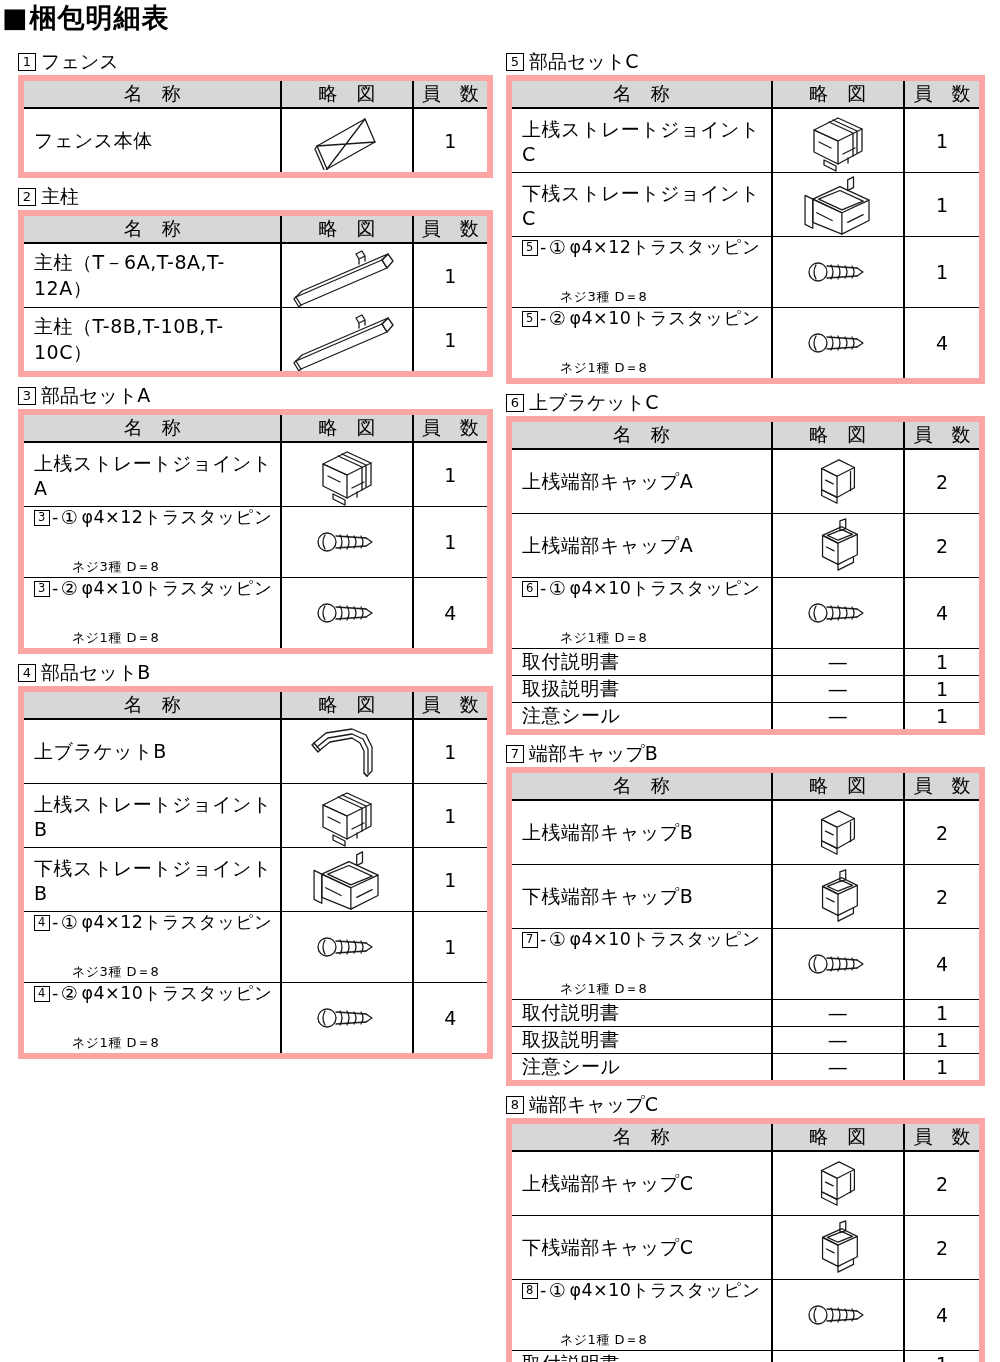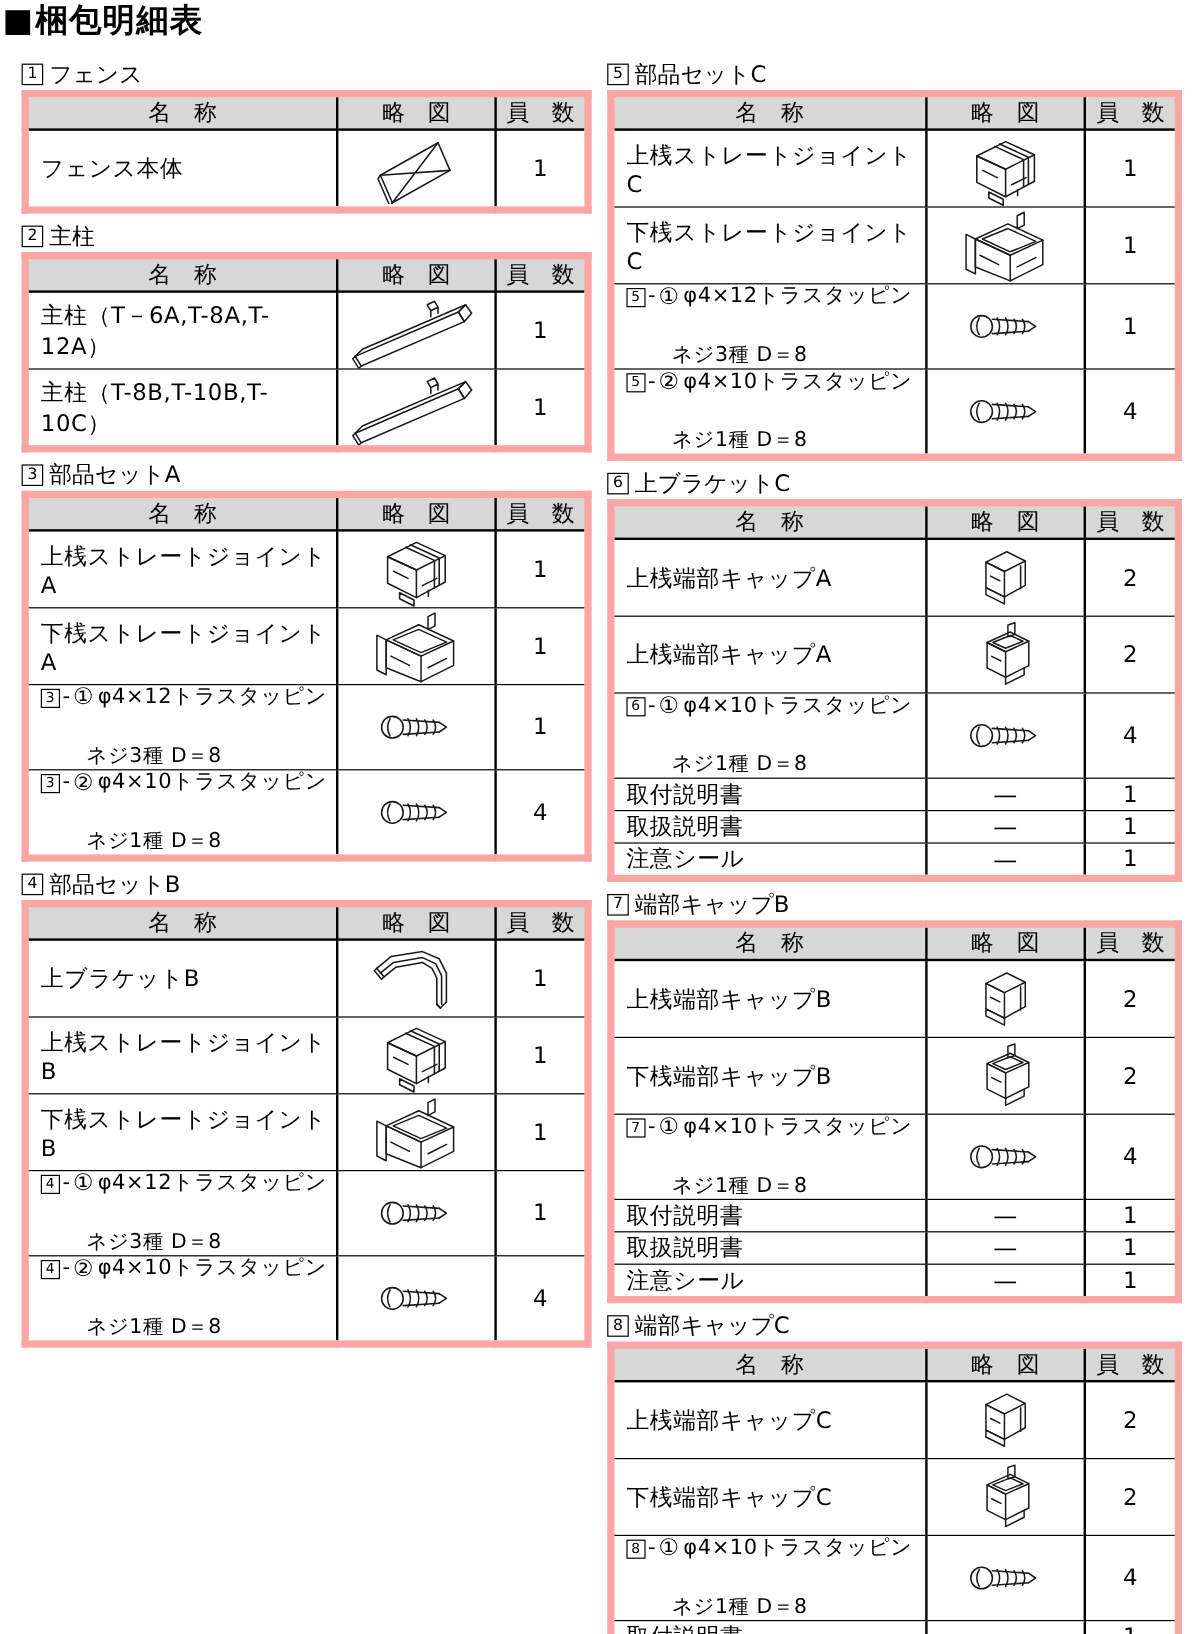--- a/index.html
+++ b/index.html
@@ -20,21 +20,21 @@
   .parts tr.row-item td{height:63px;}
   .parts tr.row-screw td{height:47px;}
   .parts tr.row-doc td{height:25px;margin-top:12px;}
   td.c-name{padding:0 4px 0 10px;font-size:19px;letter-spacing:0.5px;}
   tr.row-doc td.c-name{font-size:19px;}
   td.c-sketch{text-align:center;}
   td.c-qty{text-align:center;font-size:19px;}
   .screw-l1{display:flex;align-items:center;gap:3px;font-size:17.5px;line-height:21px;white-space:nowrap;padding-left:0;}
   .screw-sep{margin:0 -1px;}
   .circle-num{font-size:19px;line-height:1;}
-  .screw-l2{font-size:17px;line-height:21px;padding-left:38px;margin-top:28px;}
+  .screw-l2{font-size:13px;line-height:21px;padding-left:38px;margin-top:28px;}
   .sketch-dash{font-size:20px;line-height:1;}
   svg.sk{vertical-align:middle;display:inline-block;}
 </style>
 </head>
 <body>
 
 <div class="page">
   <div class="title">
     <span class="title-square">■</span>
     <span>梱包明細表</span>
@@ -147,238 +147,223 @@
    <path d="M12 20 L36 8 L60 19 L36 31 Z"></path>
                       <path d="M12 20 L12 42 L36 54 L36 31 Z"></path>
    <path d="M60 19 L60 41 L36 54"></path>
                       <path d="M27 12 L51 23 L51 46 M31 10 L55 21 L55 43"></path>
    <path d="M17 32 L29 38 M41 44 L53 38"></path>
                       <path d="M22 50 L34 56 L34 61 L22 55 Z M46 48 L46 53"></path>
                     </g>
                   </svg></span></td>
               <td class="c-qty"><span>1</span></td>
             </tr>
-            <tr class="row-item">
-              <td class="c-name"><span>下桟ストレートジョイントA</span></td>
+            <tr class="row-screw">
+              <td class="c-name">
+                <div class="screw-l1">
+                  <span class="numbox numbox-sm">3</span>
+                  <span class="screw-sep">-</span>
+                  <span class="circle-num">①</span>
+                  <span>φ4×12トラスタッピン</span>
+                </div>
+                <div class="screw-l2">ネジ3種 D＝8</div>
+              </td>
+              <td class="c-sketch"><span><svg class="sk" width="62" height="26" viewBox="0 0 62 26">
+                    <g fill="none" stroke="#1a1a1a" stroke-width="1.3" stroke-linejoin="round" stroke-linecap="round">
+   <circle cx="11" cy="13" r="9"></circle>
+                      <path d="M9 6 Q5 13 9 20"></path>
+   <path d="M20 7 L50 9 M20 19 L50 17"></path>
+   <path d="M24 6 Q28 13 24 20 M31 6 Q35 13 31 20 M38 7 Q42 13 38 19 M45 7 Q49 13 45 19"></path>
+   <path d="M50 9 L56 13 L50 17"></path>
+                    </g>
+                  </svg></span></td>
+              <td class="c-qty"><span>1</span></td>
+            </tr>
+            <tr class="row-screw">
+              <td class="c-name">
+                <div class="screw-l1">
+                  <span class="numbox numbox-sm">3</span>
+                  <span class="screw-sep">-</span>
+                  <span class="circle-num">②</span>
+                  <span>φ4×10トラスタッピン</span>
+                </div>
+                <div class="screw-l2">ネジ1種 D＝8</div>
+              </td>
+              <td class="c-sketch"><span><svg class="sk" width="62" height="26" viewBox="0 0 62 26">
+                    <g fill="none" stroke="#1a1a1a" stroke-width="1.3" stroke-linejoin="round" stroke-linecap="round">
+   <circle cx="11" cy="13" r="9"></circle>
+                      <path d="M9 6 Q5 13 9 20"></path>
+   <path d="M20 7 L50 9 M20 19 L50 17"></path>
+   <path d="M24 6 Q28 13 24 20 M31 6 Q35 13 31 20 M38 7 Q42 13 38 19 M45 7 Q49 13 45 19"></path>
+   <path d="M50 9 L56 13 L50 17"></path>
+                    </g>
+                  </svg></span></td>
+              <td class="c-qty"><span>4</span></td>
+            </tr>
+          </tbody>
+        </table>
+      </div>
+      <div class="section">
+        <div class="section-head">
+          <span class="numbox">4</span>
+          <span>部品セットB</span>
+        </div>
+        <table class="parts">
+          <colgroup>
+            <col style="width: 55.5%;">
+            <col style="width: 28%;">
+            <col style="width: 16.5%;">
+          </colgroup>
+          <thead>
+            <tr>
+              <th>名　称</th>
+              <th>略　図</th>
+              <th>員　数</th>
+            </tr>
+          </thead>
+          <tbody>
+            <tr class="row-item">
+              <td class="c-name"><span>上ブラケットB</span></td>
+              <td class="c-sketch"><span><svg class="sk" width="78" height="58" viewBox="0 0 78 58">
+                    <g fill="none" stroke="#1a1a1a" stroke-width="1.3" stroke-linejoin="round" stroke-linecap="round">
+   <path d="M6 20 L18 10 L44 6 L58 12 L64 24 L64 48 L59 53"></path>
+   <path d="M9 24 L20 15 L44 11 L55 16 L60 26 L60 50"></path>
+   <path d="M12 27 L22 19 L44 15 L52 20 L56 28 L56 50 L59 53"></path>
+   <path d="M6 20 L12 27 M56 50 L59 53 M6 20 L4 22 L10 29 L12 27"></path>
+                    </g>
+                  </svg></span></td>
+              <td class="c-qty"><span>1</span></td>
+            </tr>
+            <tr class="row-item">
+              <td class="c-name"><span>上桟ストレートジョイントB</span></td>
+              <td class="c-sketch"><span><svg class="sk" width="72" height="62" viewBox="0 0 72 62">
+                    <g fill="none" stroke="#1a1a1a" stroke-width="1.3" stroke-linejoin="round" stroke-linecap="round">
+   <path d="M12 20 L36 8 L60 19 L36 31 Z"></path>
+                      <path d="M12 20 L12 42 L36 54 L36 31 Z"></path>
+   <path d="M60 19 L60 41 L36 54"></path>
+                      <path d="M27 12 L51 23 L51 46 M31 10 L55 21 L55 43"></path>
+   <path d="M17 32 L29 38 M41 44 L53 38"></path>
+                      <path d="M22 50 L34 56 L34 61 L22 55 Z M46 48 L46 53"></path>
+                    </g>
+                  </svg></span></td>
+              <td class="c-qty"><span>1</span></td>
+            </tr>
+            <tr class="row-item">
+              <td class="c-name"><span>下桟ストレートジョイントB</span></td>
               <td class="c-sketch"><span><svg class="sk" width="84" height="62" viewBox="0 0 84 64">
                     <g fill="none" stroke="#1a1a1a" stroke-width="1.3" stroke-linejoin="round" stroke-linecap="round">
    <path d="M8 22 L16 26 L16 56 L8 52 Z"></path>
                       <path d="M16 26 L44 13 L74 27 L46 40 Z"></path>
    <path d="M22 26 L44 17 L68 28 L46 37 Z"></path>
                       <path d="M16 26 L16 50 L46 62 L46 40 Z"></path>
    <path d="M74 27 L74 48 L46 62"></path>
                       <path d="M52 6 L58 3 L58 14 L52 17 Z"></path>
    <path d="M20 40 L36 48 M52 50 L68 42"></path>
                     </g>
                   </svg></span></td>
               <td class="c-qty"><span>1</span></td>
             </tr>
             <tr class="row-screw">
               <td class="c-name">
                 <div class="screw-l1">
-                  <span class="numbox numbox-sm">3</span>
+                  <span class="numbox numbox-sm">4</span>
                   <span class="screw-sep">-</span>
                   <span class="circle-num">①</span>
                   <span>φ4×12トラスタッピン</span>
                 </div>
                 <div class="screw-l2">ネジ3種 D＝8</div>
               </td>
               <td class="c-sketch"><span><svg class="sk" width="62" height="26" viewBox="0 0 62 26">
                     <g fill="none" stroke="#1a1a1a" stroke-width="1.3" stroke-linejoin="round" stroke-linecap="round">
    <circle cx="11" cy="13" r="9"></circle>
                       <path d="M9 6 Q5 13 9 20"></path>
    <path d="M20 7 L50 9 M20 19 L50 17"></path>
    <path d="M24 6 Q28 13 24 20 M31 6 Q35 13 31 20 M38 7 Q42 13 38 19 M45 7 Q49 13 45 19"></path>
    <path d="M50 9 L56 13 L50 17"></path>
                     </g>
                   </svg></span></td>
               <td class="c-qty"><span>1</span></td>
             </tr>
             <tr class="row-screw">
               <td class="c-name">
                 <div class="screw-l1">
-                  <span class="numbox numbox-sm">3</span>
+                  <span class="numbox numbox-sm">4</span>
                   <span class="screw-sep">-</span>
                   <span class="circle-num">②</span>
                   <span>φ4×10トラスタッピン</span>
                 </div>
                 <div class="screw-l2">ネジ1種 D＝8</div>
               </td>
               <td class="c-sketch"><span><svg class="sk" width="62" height="26" viewBox="0 0 62 26">
                     <g fill="none" stroke="#1a1a1a" stroke-width="1.3" stroke-linejoin="round" stroke-linecap="round">
    <circle cx="11" cy="13" r="9"></circle>
                       <path d="M9 6 Q5 13 9 20"></path>
    <path d="M20 7 L50 9 M20 19 L50 17"></path>
    <path d="M24 6 Q28 13 24 20 M31 6 Q35 13 31 20 M38 7 Q42 13 38 19 M45 7 Q49 13 45 19"></path>
    <path d="M50 9 L56 13 L50 17"></path>
                     </g>
                   </svg></span></td>
               <td class="c-qty"><span>4</span></td>
             </tr>
           </tbody>
         </table>
       </div>
-      <div class="section">
-        <div class="section-head">
-          <span class="numbox">4</span>
-          <span>部品セットB</span>
-        </div>
-        <table class="parts">
-          <colgroup>
-            <col style="width: 55.5%;">
-            <col style="width: 28%;">
-            <col style="width: 16.5%;">
-          </colgroup>
-          <thead>
-            <tr>
-              <th>名　称</th>
-              <th>略　図</th>
-              <th>員　数</th>
-            </tr>
-          </thead>
-          <tbody>
-            <tr class="row-item">
-              <td class="c-name"><span>上ブラケットB</span></td>
-              <td class="c-sketch"><span><svg class="sk" width="78" height="58" viewBox="0 0 78 58">
-                    <g fill="none" stroke="#1a1a1a" stroke-width="1.3" stroke-linejoin="round" stroke-linecap="round">
-   <path d="M6 20 L18 10 L44 6 L58 12 L64 24 L64 48 L59 53"></path>
-   <path d="M9 24 L20 15 L44 11 L55 16 L60 26 L60 50"></path>
-   <path d="M12 27 L22 19 L44 15 L52 20 L56 28 L56 50 L59 53"></path>
-   <path d="M6 20 L12 27 M56 50 L59 53 M6 20 L4 22 L10 29 L12 27"></path>
-                    </g>
-                  </svg></span></td>
-              <td class="c-qty"><span>1</span></td>
-            </tr>
-            <tr class="row-item">
-              <td class="c-name"><span>上桟ストレートジョイントB</span></td>
+    </div>
+  <div class="col col-right">
+      <div class="section">
+        <div class="section-head">
+          <span class="numbox">5</span>
+          <span>部品セットC</span>
+        </div>
+        <table class="parts">
+          <colgroup>
+            <col style="width: 55.5%;">
+            <col style="width: 28%;">
+            <col style="width: 16.5%;">
+          </colgroup>
+          <thead>
+            <tr>
+              <th>名　称</th>
+              <th>略　図</th>
+              <th>員　数</th>
+            </tr>
+          </thead>
+          <tbody>
+            <tr class="row-item">
+              <td class="c-name"><span>上桟ストレートジョイントC</span></td>
               <td class="c-sketch"><span><svg class="sk" width="72" height="62" viewBox="0 0 72 62">
                     <g fill="none" stroke="#1a1a1a" stroke-width="1.3" stroke-linejoin="round" stroke-linecap="round">
    <path d="M12 20 L36 8 L60 19 L36 31 Z"></path>
                       <path d="M12 20 L12 42 L36 54 L36 31 Z"></path>
    <path d="M60 19 L60 41 L36 54"></path>
                       <path d="M27 12 L51 23 L51 46 M31 10 L55 21 L55 43"></path>
    <path d="M17 32 L29 38 M41 44 L53 38"></path>
                       <path d="M22 50 L34 56 L34 61 L22 55 Z M46 48 L46 53"></path>
                     </g>
                   </svg></span></td>
               <td class="c-qty"><span>1</span></td>
             </tr>
             <tr class="row-item">
-              <td class="c-name"><span>下桟ストレートジョイントB</span></td>
+              <td class="c-name"><span>下桟ストレートジョイントC</span></td>
               <td class="c-sketch"><span><svg class="sk" width="84" height="62" viewBox="0 0 84 64">
                     <g fill="none" stroke="#1a1a1a" stroke-width="1.3" stroke-linejoin="round" stroke-linecap="round">
    <path d="M8 22 L16 26 L16 56 L8 52 Z"></path>
                       <path d="M16 26 L44 13 L74 27 L46 40 Z"></path>
    <path d="M22 26 L44 17 L68 28 L46 37 Z"></path>
                       <path d="M16 26 L16 50 L46 62 L46 40 Z"></path>
    <path d="M74 27 L74 48 L46 62"></path>
                       <path d="M52 6 L58 3 L58 14 L52 17 Z"></path>
    <path d="M20 40 L36 48 M52 50 L68 42"></path>
                     </g>
                   </svg></span></td>
               <td class="c-qty"><span>1</span></td>
             </tr>
             <tr class="row-screw">
               <td class="c-name">
                 <div class="screw-l1">
-                  <span class="numbox numbox-sm">4</span>
-                  <span class="screw-sep">-</span>
-                  <span class="circle-num">①</span>
-                  <span>φ4×12トラスタッピン</span>
-                </div>
-                <div class="screw-l2">ネジ3種 D＝8</div>
-              </td>
-              <td class="c-sketch"><span><svg class="sk" width="62" height="26" viewBox="0 0 62 26">
-                    <g fill="none" stroke="#1a1a1a" stroke-width="1.3" stroke-linejoin="round" stroke-linecap="round">
-   <circle cx="11" cy="13" r="9"></circle>
-                      <path d="M9 6 Q5 13 9 20"></path>
-   <path d="M20 7 L50 9 M20 19 L50 17"></path>
-   <path d="M24 6 Q28 13 24 20 M31 6 Q35 13 31 20 M38 7 Q42 13 38 19 M45 7 Q49 13 45 19"></path>
-   <path d="M50 9 L56 13 L50 17"></path>
-                    </g>
-                  </svg></span></td>
-              <td class="c-qty"><span>1</span></td>
-            </tr>
-            <tr class="row-screw">
-              <td class="c-name">
-                <div class="screw-l1">
-                  <span class="numbox numbox-sm">4</span>
-                  <span class="screw-sep">-</span>
-                  <span class="circle-num">②</span>
-                  <span>φ4×10トラスタッピン</span>
-                </div>
-                <div class="screw-l2">ネジ1種 D＝8</div>
-              </td>
-              <td class="c-sketch"><span><svg class="sk" width="62" height="26" viewBox="0 0 62 26">
-                    <g fill="none" stroke="#1a1a1a" stroke-width="1.3" stroke-linejoin="round" stroke-linecap="round">
-   <circle cx="11" cy="13" r="9"></circle>
-                      <path d="M9 6 Q5 13 9 20"></path>
-   <path d="M20 7 L50 9 M20 19 L50 17"></path>
-   <path d="M24 6 Q28 13 24 20 M31 6 Q35 13 31 20 M38 7 Q42 13 38 19 M45 7 Q49 13 45 19"></path>
-   <path d="M50 9 L56 13 L50 17"></path>
-                    </g>
-                  </svg></span></td>
-              <td class="c-qty"><span>4</span></td>
-            </tr>
-          </tbody>
-        </table>
-      </div>
-    </div>
-  <div class="col col-right">
-      <div class="section">
-        <div class="section-head">
-          <span class="numbox">5</span>
-          <span>部品セットC</span>
-        </div>
-        <table class="parts">
-          <colgroup>
-            <col style="width: 55.5%;">
-            <col style="width: 28%;">
-            <col style="width: 16.5%;">
-          </colgroup>
-          <thead>
-            <tr>
-              <th>名　称</th>
-              <th>略　図</th>
-              <th>員　数</th>
-            </tr>
-          </thead>
-          <tbody>
-            <tr class="row-item">
-              <td class="c-name"><span>上桟ストレートジョイントC</span></td>
-              <td class="c-sketch"><span><svg class="sk" width="72" height="62" viewBox="0 0 72 62">
-                    <g fill="none" stroke="#1a1a1a" stroke-width="1.3" stroke-linejoin="round" stroke-linecap="round">
-   <path d="M12 20 L36 8 L60 19 L36 31 Z"></path>
-                      <path d="M12 20 L12 42 L36 54 L36 31 Z"></path>
-   <path d="M60 19 L60 41 L36 54"></path>
-                      <path d="M27 12 L51 23 L51 46 M31 10 L55 21 L55 43"></path>
-   <path d="M17 32 L29 38 M41 44 L53 38"></path>
-                      <path d="M22 50 L34 56 L34 61 L22 55 Z M46 48 L46 53"></path>
-                    </g>
-                  </svg></span></td>
-              <td class="c-qty"><span>1</span></td>
-            </tr>
-            <tr class="row-item">
-              <td class="c-name"><span>下桟ストレートジョイントC</span></td>
-              <td class="c-sketch"><span><svg class="sk" width="84" height="62" viewBox="0 0 84 64">
-                    <g fill="none" stroke="#1a1a1a" stroke-width="1.3" stroke-linejoin="round" stroke-linecap="round">
-   <path d="M8 22 L16 26 L16 56 L8 52 Z"></path>
-                      <path d="M16 26 L44 13 L74 27 L46 40 Z"></path>
-   <path d="M22 26 L44 17 L68 28 L46 37 Z"></path>
-                      <path d="M16 26 L16 50 L46 62 L46 40 Z"></path>
-   <path d="M74 27 L74 48 L46 62"></path>
-                      <path d="M52 6 L58 3 L58 14 L52 17 Z"></path>
-   <path d="M20 40 L36 48 M52 50 L68 42"></path>
-                    </g>
-                  </svg></span></td>
-              <td class="c-qty"><span>1</span></td>
-            </tr>
-            <tr class="row-screw">
-              <td class="c-name">
-                <div class="screw-l1">
                   <span class="numbox numbox-sm">5</span>
                   <span class="screw-sep">-</span>
                   <span class="circle-num">①</span>
                   <span>φ4×12トラスタッピン</span>
                 </div>
                 <div class="screw-l2">ネジ3種 D＝8</div>
               </td>
               <td class="c-sketch"><span><svg class="sk" width="62" height="26" viewBox="0 0 62 26">
                     <g fill="none" stroke="#1a1a1a" stroke-width="1.3" stroke-linejoin="round" stroke-linecap="round">
    <circle cx="11" cy="13" r="9"></circle>

